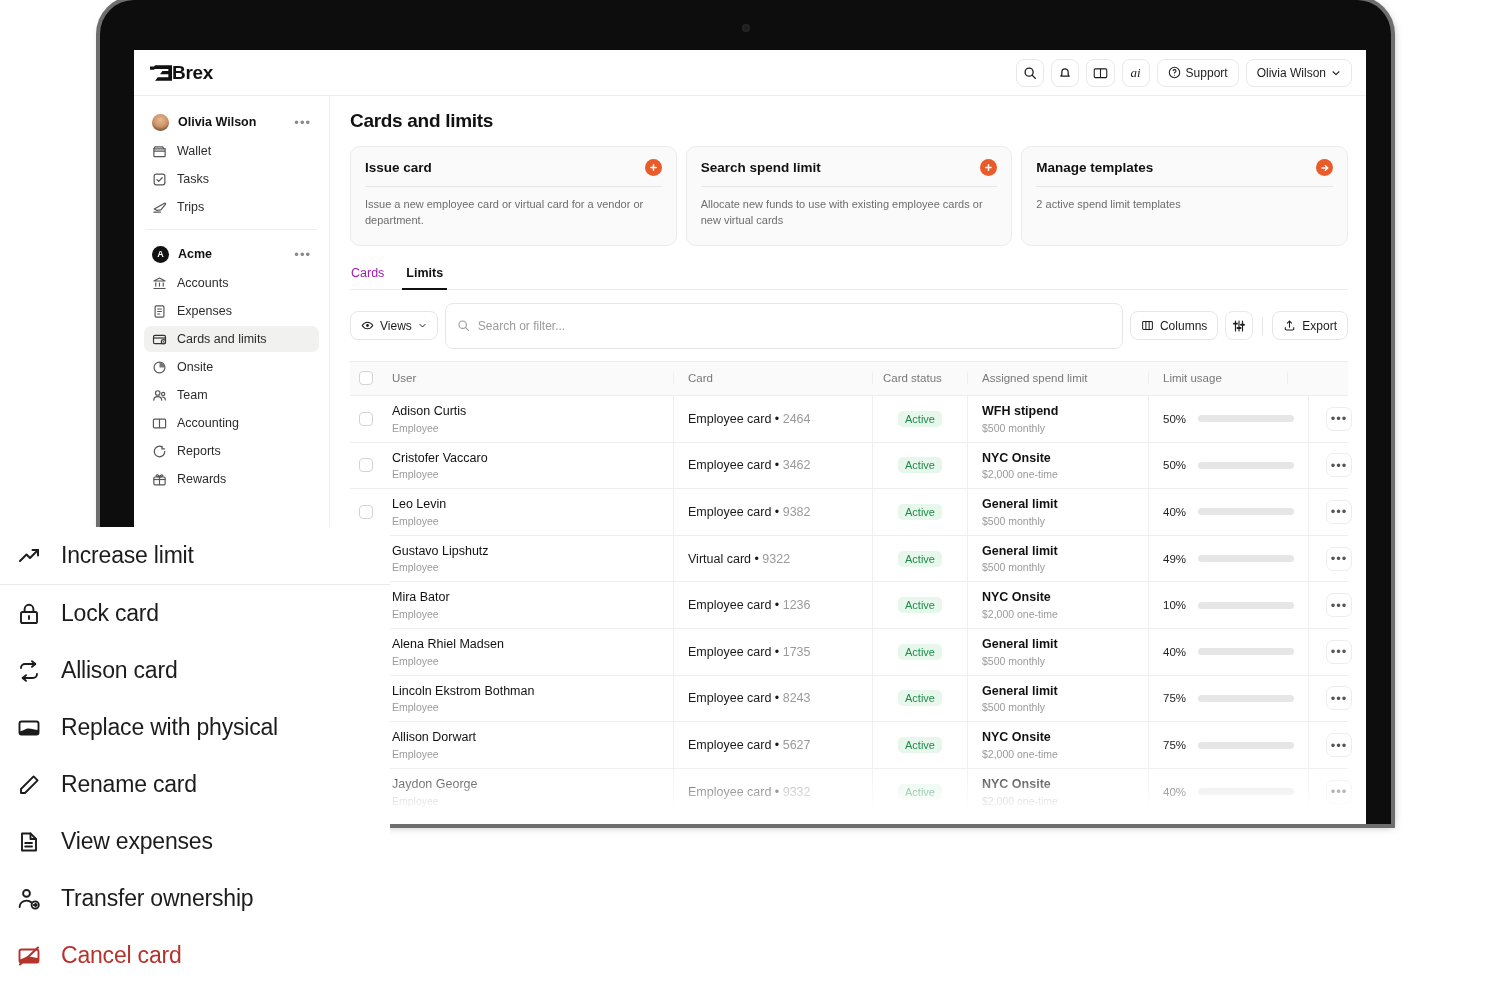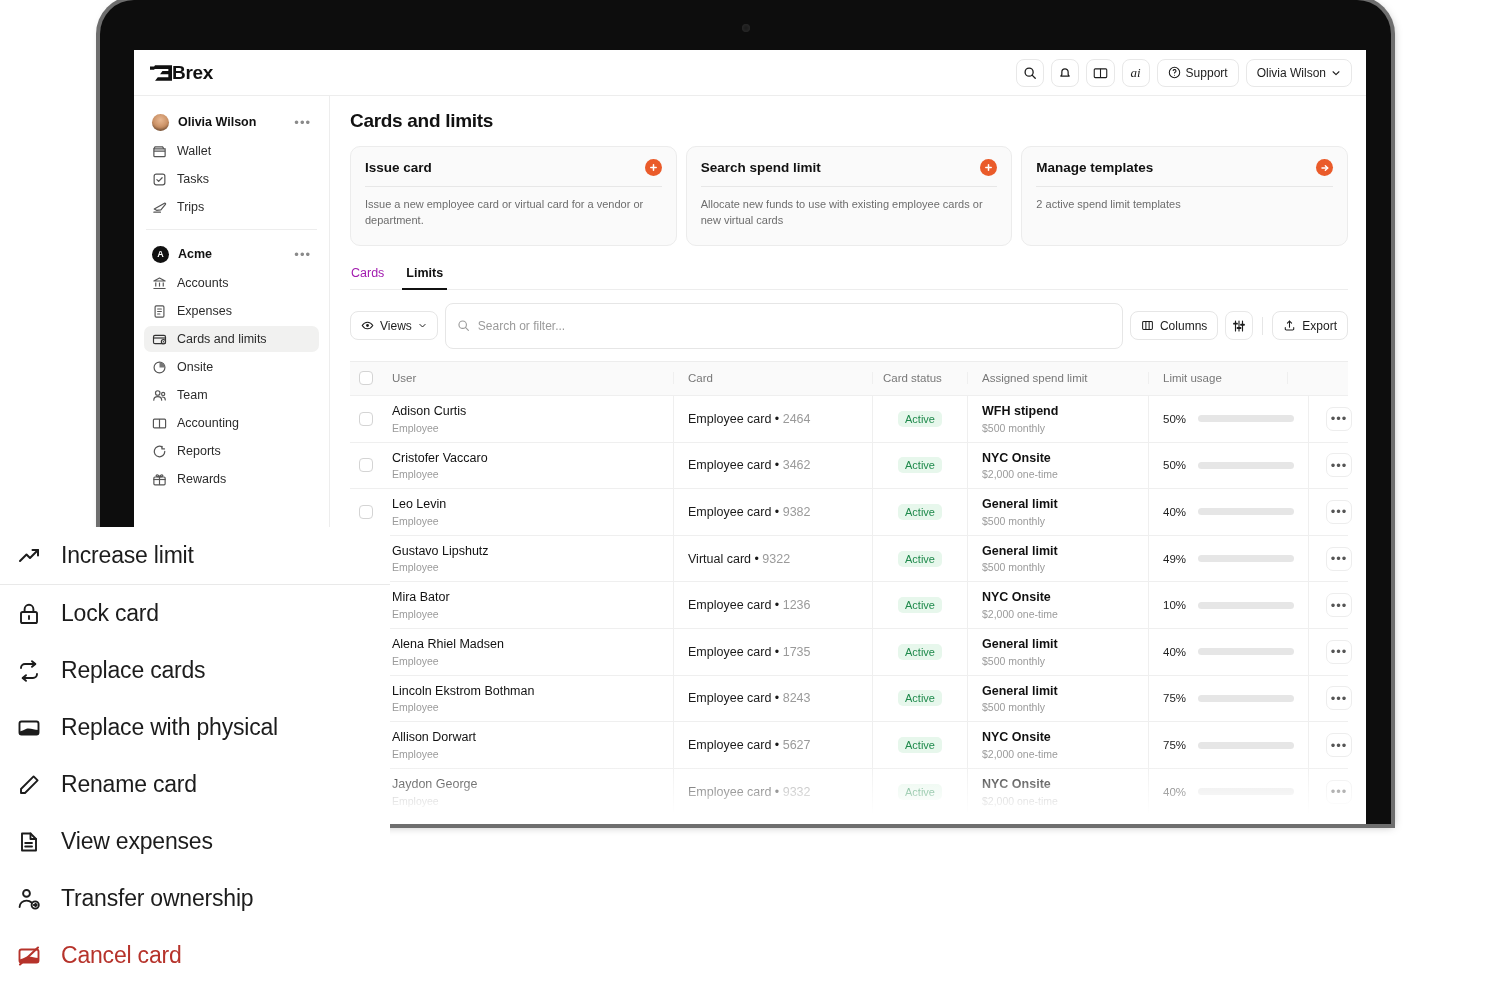--- a/index.html
+++ b/index.html
@@ -783,21 +783,21 @@
       </div>
       <div class="ctx-item">
         <span class="ctx-icn">
           <svg width="24" height="24" viewBox="0 0 24 24" fill="none" stroke="#1c1c1c" stroke-width="1.9" stroke-linecap="round" stroke-linejoin="round">
             <path d="M4 9a4 4 0 0 1 4-4h10"></path>
             <path d="M15 2.2 18.4 5 15 7.8"></path>
             <path d="M20 15a4 4 0 0 1-4 4H6"></path>
             <path d="M9 21.8 5.6 19 9 16.2"></path>
           </svg>
         </span>
-        <span>Replace cards</span>
+        <span>Allison card</span>
       </div>
       <div class="ctx-item">
         <span class="ctx-icn">
           <svg width="24" height="24" viewBox="0 0 24 24" fill="none" stroke="#1c1c1c" stroke-width="1.9" stroke-linejoin="round">
             <rect x="2.5" y="5.5" width="19" height="13" rx="2"></rect>
             <path d="M2.5 18.5v-3.2c3.4 0 5.2-2.8 9-2.8 3.2 0 6.3 1.4 10 1.4v4.6Z" fill="#1c1c1c" stroke="none"></path>
           </svg>
         </span>
         <span>Replace with physical</span>
       </div>

